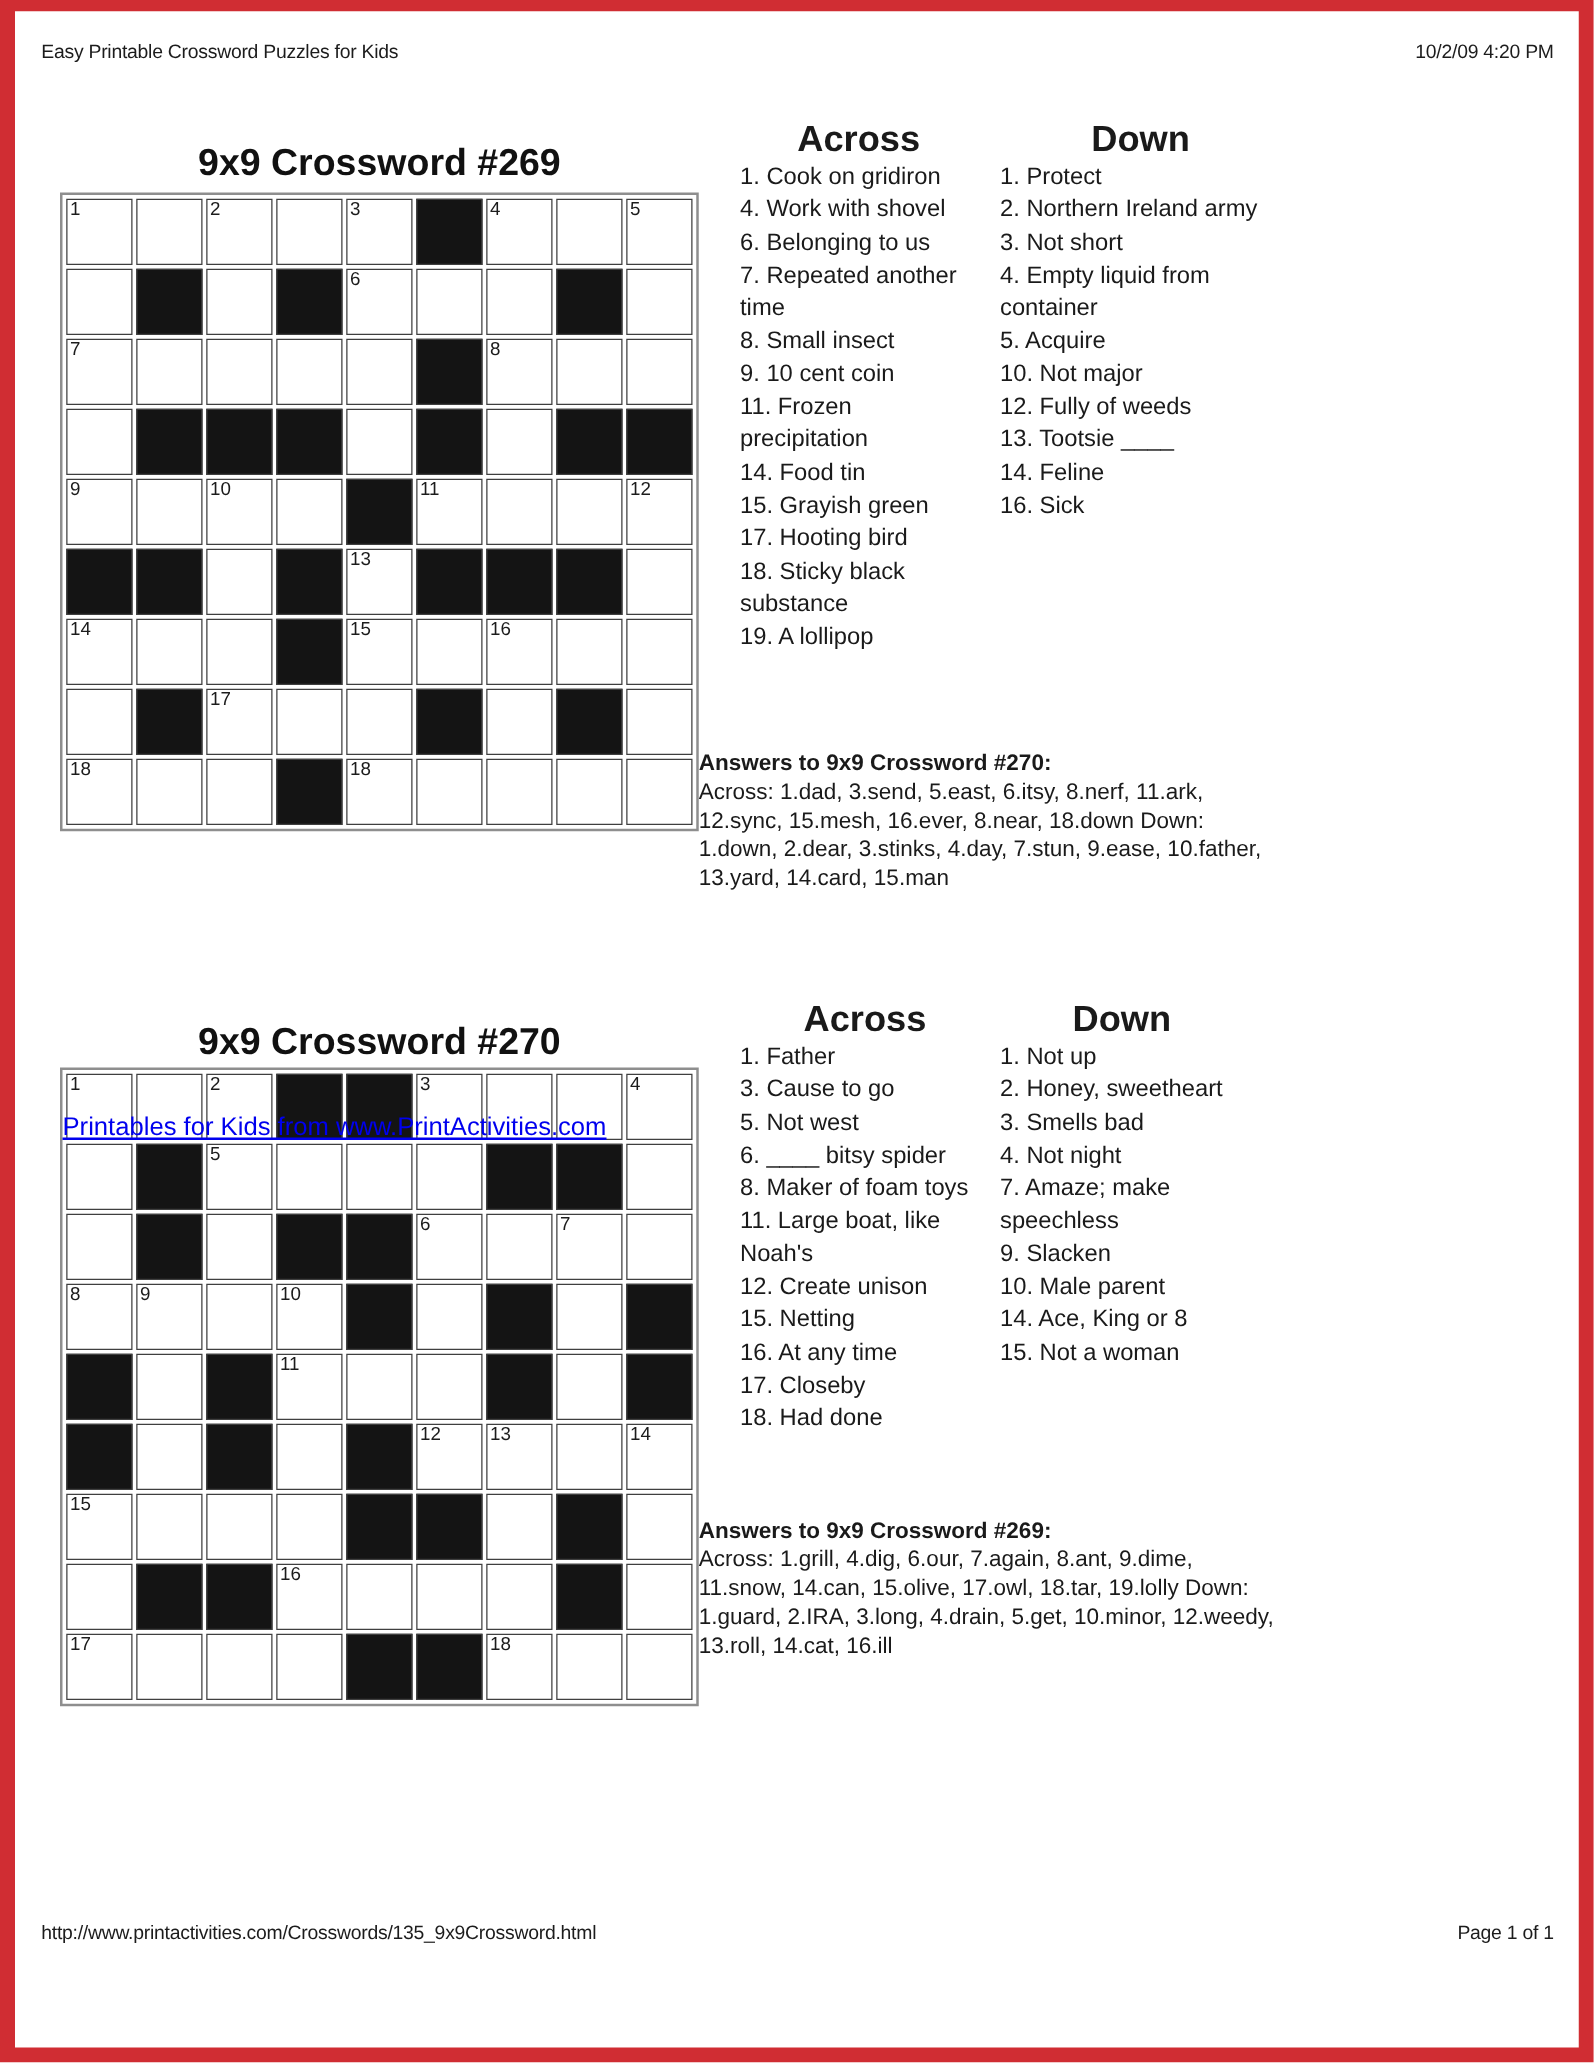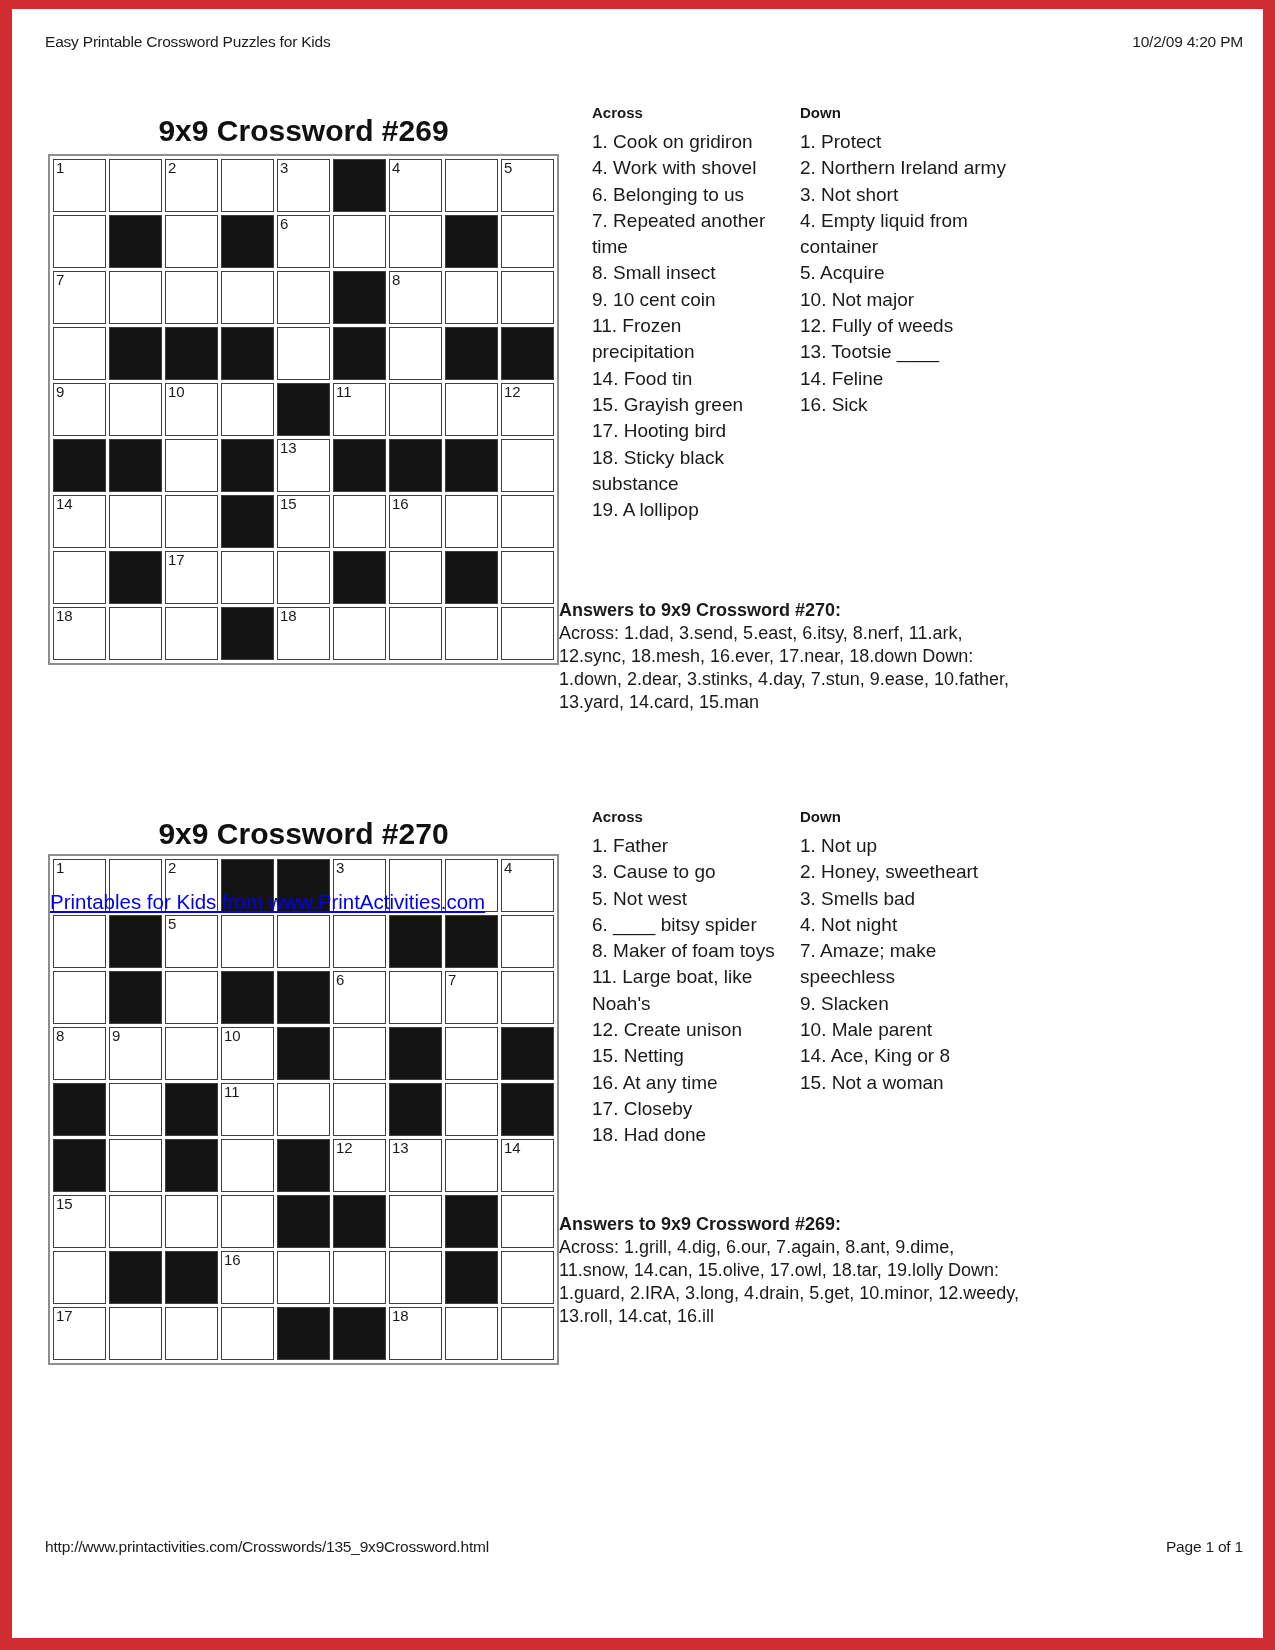--- a/index.html
+++ b/index.html
@@ -18,21 +18,20 @@
     font-family:"Liberation Sans",sans-serif;
     overflow:hidden;
   }
   
   .meta-text{
     position:absolute;
     font-size:15.5px;
     letter-spacing:-0.2px;
     color:#1c1c1c;
     white-space:nowrap;
-    margin-left:12px;
   }
   .hdr-left{left:21px;top:24px;}
   .hdr-right{right:20px;top:24px;}
   .ftr-left{left:21px;top:1529px;}
   .ftr-right{right:20px;top:1529px;}
 
   
   .puzzle-title{
     position:absolute;left:36px;width:511px;
     text-align:center;
@@ -67,21 +66,21 @@
   .cell .num{
     position:absolute;top:-1px;left:2px;
     font-size:15px;line-height:1.15;color:#1c1c1c;
   }
 
   
   .clue-col{
     position:absolute;
     font-size:19px;line-height:26.3px;color:#1a1a1a;
   }
-  .clue-head{font-weight:bold;font-size:15px;line-height:27px;margin-bottom:3px;}
+  .clue-head{font-weight:bold;font-size:29px;line-height:27px;margin-bottom:3px;text-align:center;}
   .ac-1{left:580px;top:90px;width:190px;}
   .dc-1{left:788px;top:90px;width:225px;}
   .ac-2{left:580px;top:794px;width:200px;}
   .dc-2{left:788px;top:794px;width:195px;}
 
   
   .answers{
     position:absolute;left:547px;width:468px;
     font-size:18px;line-height:23px;color:#1a1a1a;
   }
@@ -265,21 +264,21 @@
           <div class="clue">13. Tootsie ____</div>
           <div class="clue">14. Feline</div>
           <div class="clue">16. Sick</div>
         </div>
     </div>
 
     <div class="answers an-1">
       <div class="ans-head">Answers to 9x9 Crossword #270:</div>
       <div class="ans-body">
         <b>Across:</b>
-        <span>1.dad, 3.send, 5.east, 6.itsy, 8.nerf, 11.ark, 12.sync, 18.mesh, 16.ever, 17.near, 18.down</span>
+        <span>1.dad, 3.send, 5.east, 6.itsy, 8.nerf, 11.ark, 12.sync, 15.mesh, 16.ever, 8.near, 18.down</span>
         <b>Down:</b>
         <span>1.down, 2.dear, 3.stinks, 4.day, 7.stun, 9.ease, 10.father, 13.yard, 14.card, 15.man</span>
       </div>
     </div>
   </section>
 
   <section id="puzzle1">
     <h2 class="puzzle-title pt-2">9x9 Crossword #270</h2>
 
     <div class="grid g-2">

